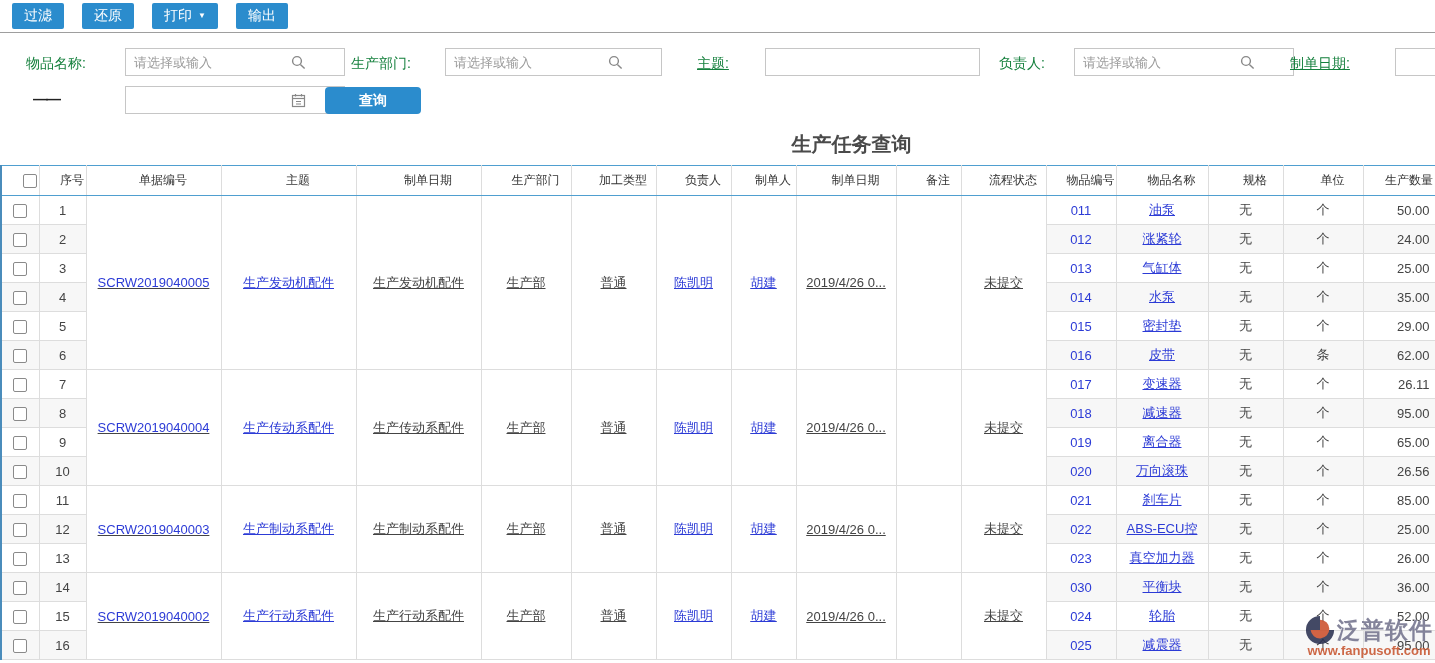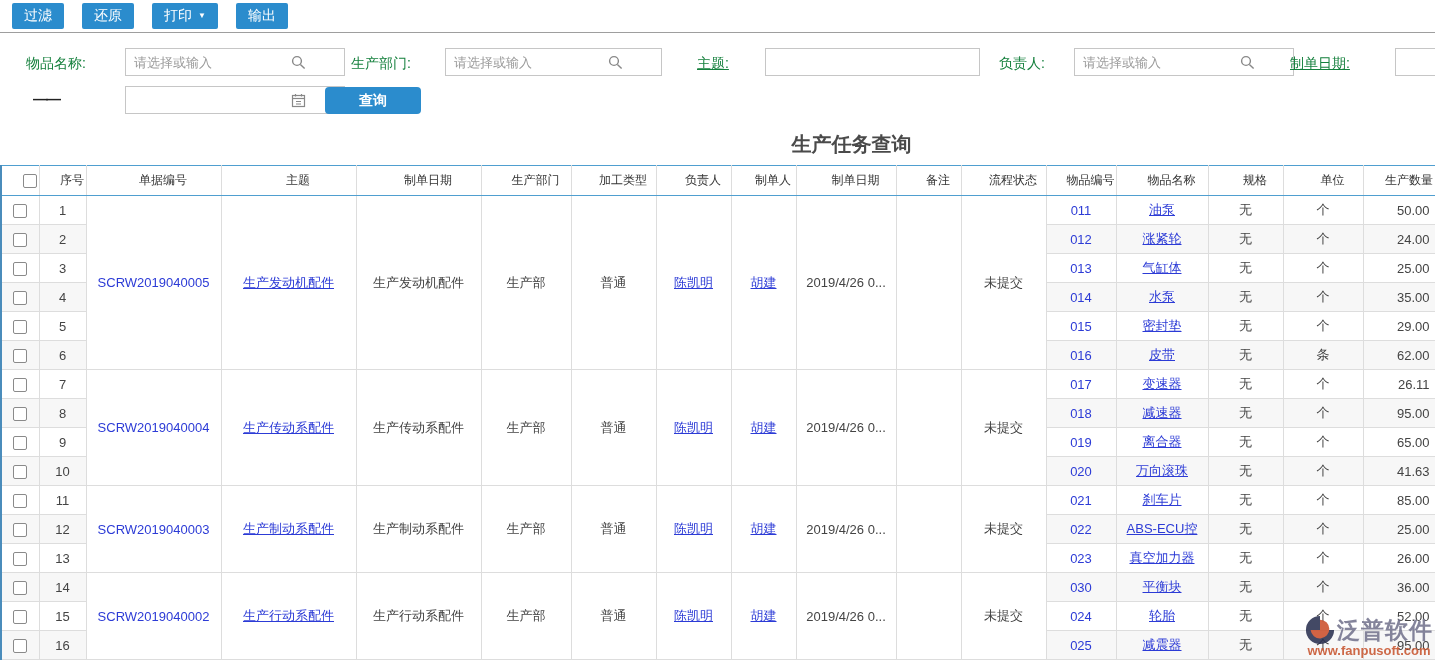--- a/index.html
+++ b/index.html
@@ -63,21 +63,21 @@
     height:30px; font-size:12px; font-weight:400; color:#333; background:#fff;
     border:1px solid #ddd; border-top:1px solid #4f9fd0; border-bottom:1px solid #4f9fd0;
     white-space:nowrap; overflow:hidden;padding-left:20px;
   }
   .grid td {
     height:29px; font-size:13px; color:#444; text-align:center;
     border:1px solid #ddd; padding:0 4px; white-space:nowrap; overflow:hidden;
     background:#fff;
   }
   .grid tr.stripe td { background:#f7f7f7; }
-  .grid td.merged, .grid tr.stripe td.merged { background:#fff; }
+  .grid td.merged, .grid tr.stripe td.merged { background:#fff;text-decoration:underline; }
   .grid td.qty { text-align:right; padding-right:6px; }
   .cb {
     display:inline-block; width:14px; height:14px; border:1px solid #8a8a8a;
     border-radius:2px; background:#fff; vertical-align:middle; cursor:pointer;
   }
   a.lnk { color:#2c3bd6; text-decoration:none; cursor:pointer; }
   a.lnk.u { text-decoration:underline; }
   
   .watermark {
     position:absolute; right:2px; bottom:5px; text-align:center;
@@ -302,21 +302,21 @@
         <td>个</td>
         <td class="qty">65.00</td>
       </tr>
       <tr class="stripe">
         <td><span class="cb"></span></td>
         <td>10</td>
         <td><a class="lnk">020</a></td>
         <td><a class="lnk u">万向滚珠</a></td>
         <td>无</td>
         <td>个</td>
-        <td class="qty">41.63</td>
+        <td class="qty">26.56</td>
       </tr>
       <tr>
         <td><span class="cb"></span></td>
         <td>11</td>
         <td class="merged" rowspan="3"><a class="lnk">SCRW2019040003</a></td>
         <td class="merged" rowspan="3"><a class="lnk u">生产制动系配件</a></td>
         <td class="merged" rowspan="3">生产制动系配件</td>
         <td class="merged" rowspan="3">生产部</td>
         <td class="merged" rowspan="3">普通</td>
         <td class="merged" rowspan="3"><a class="lnk u">陈凯明</a></td>

